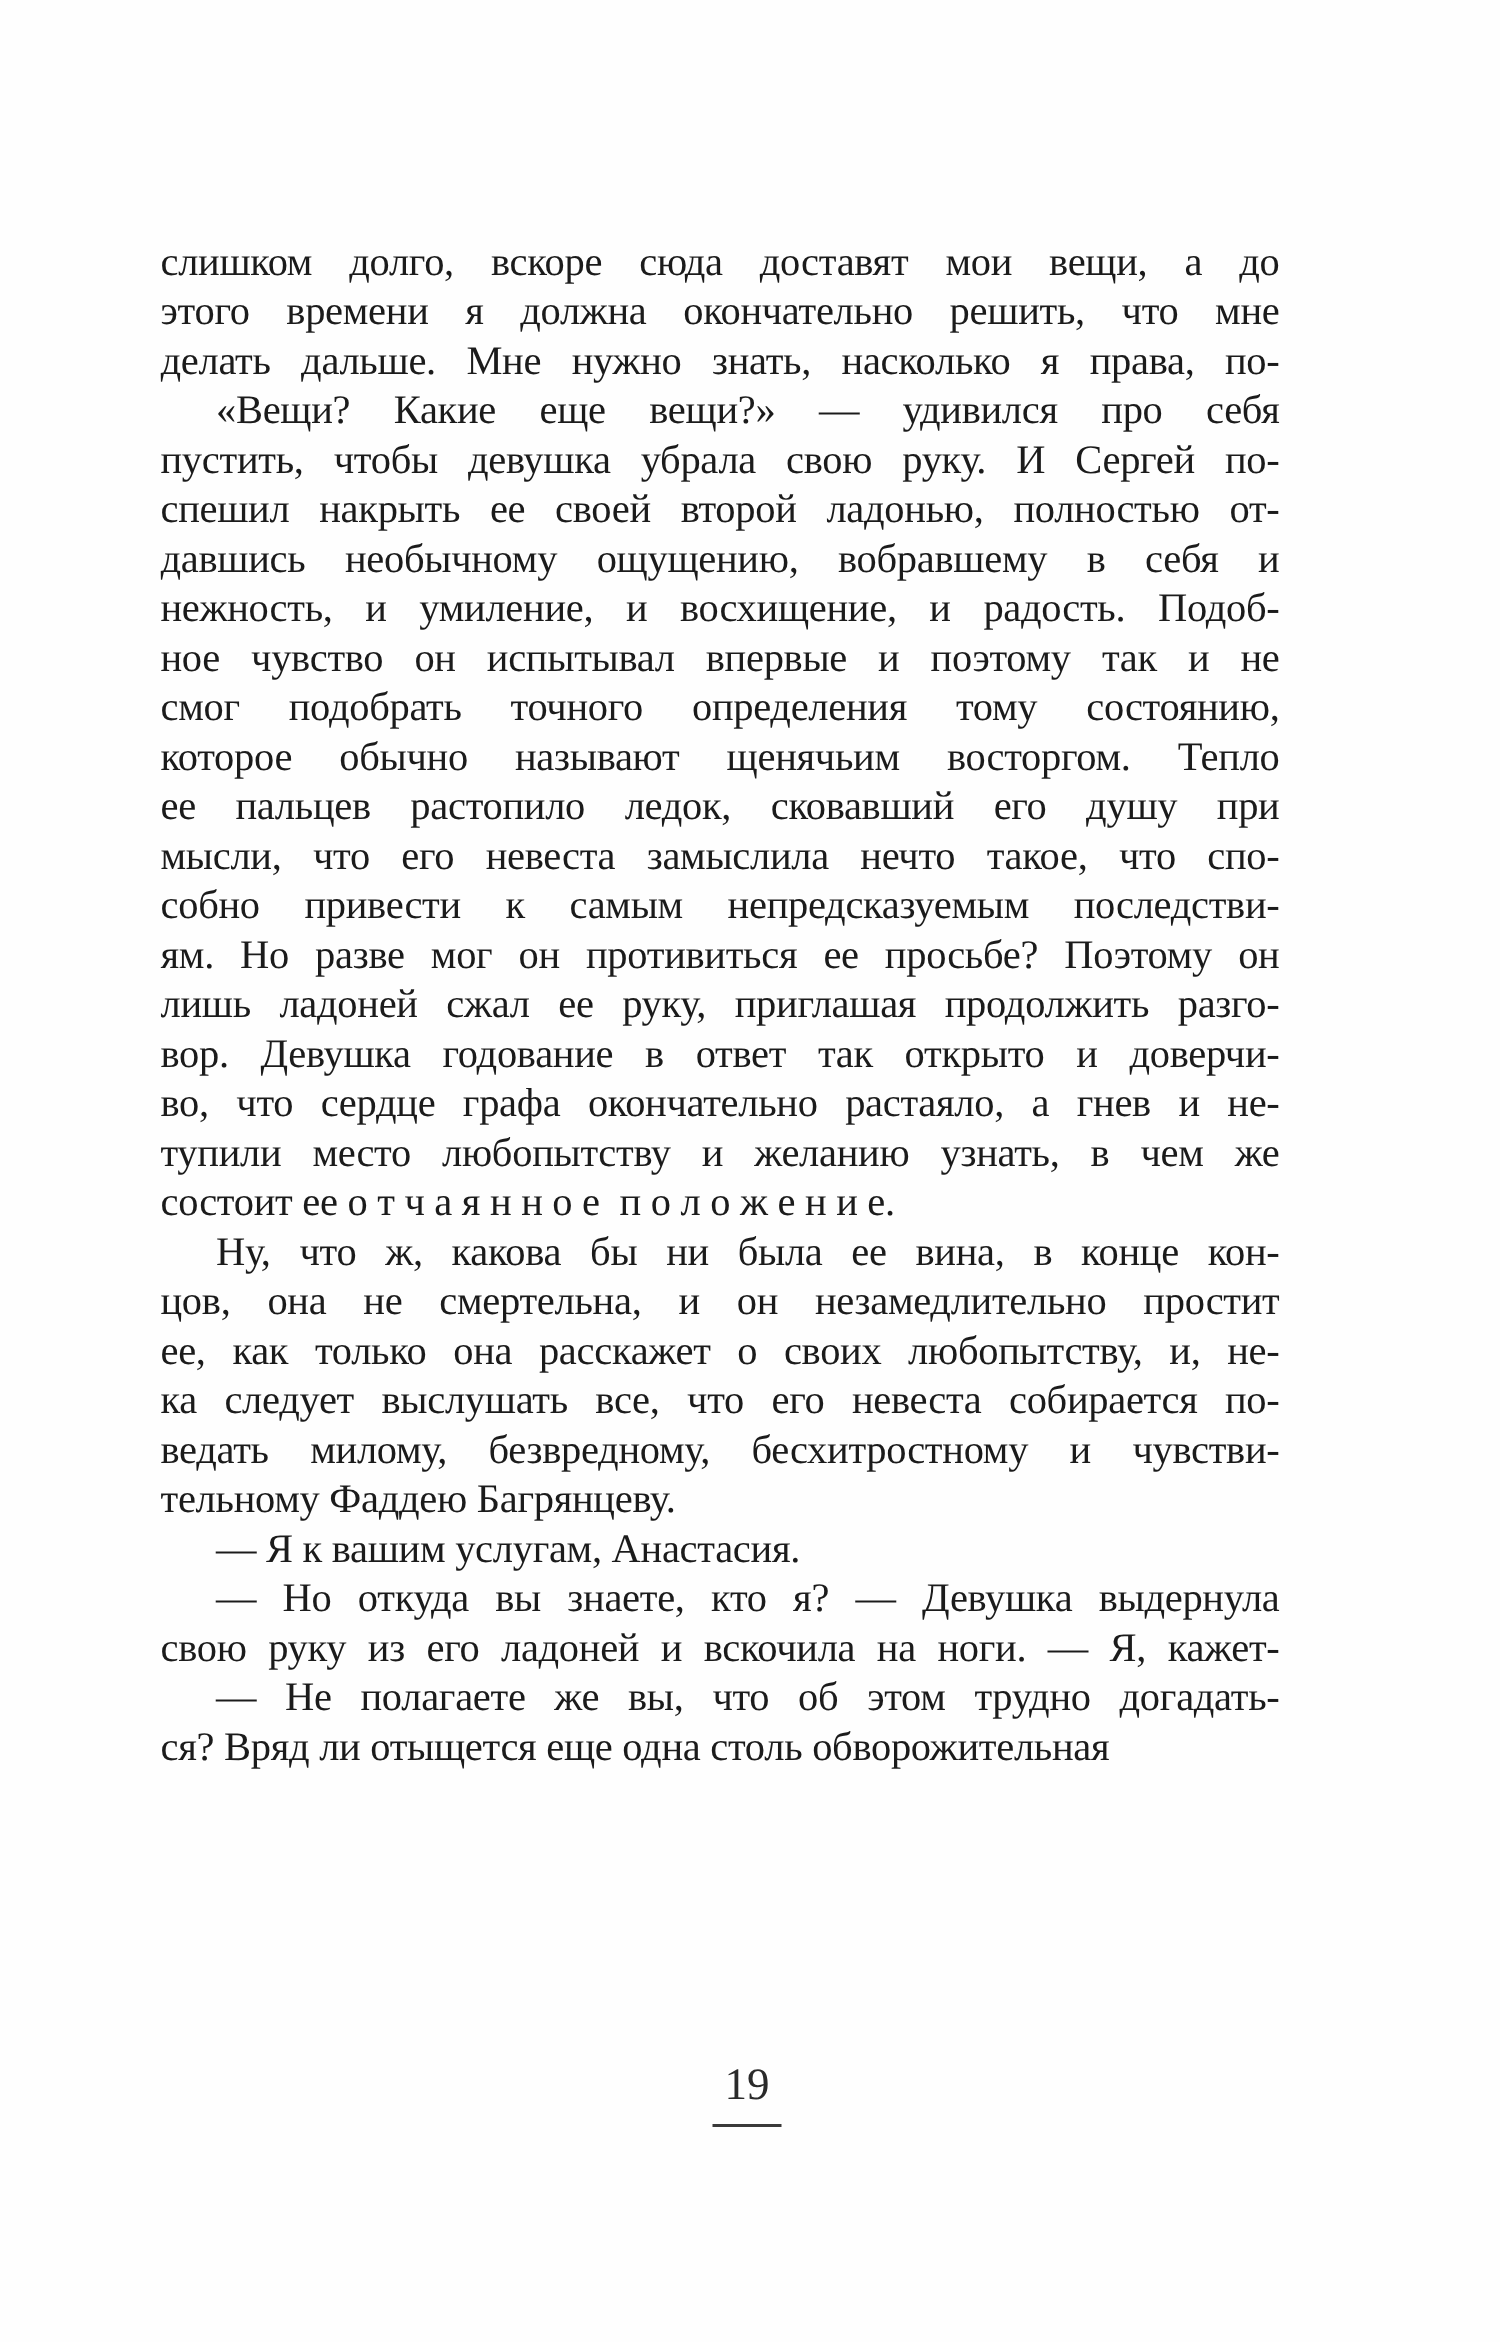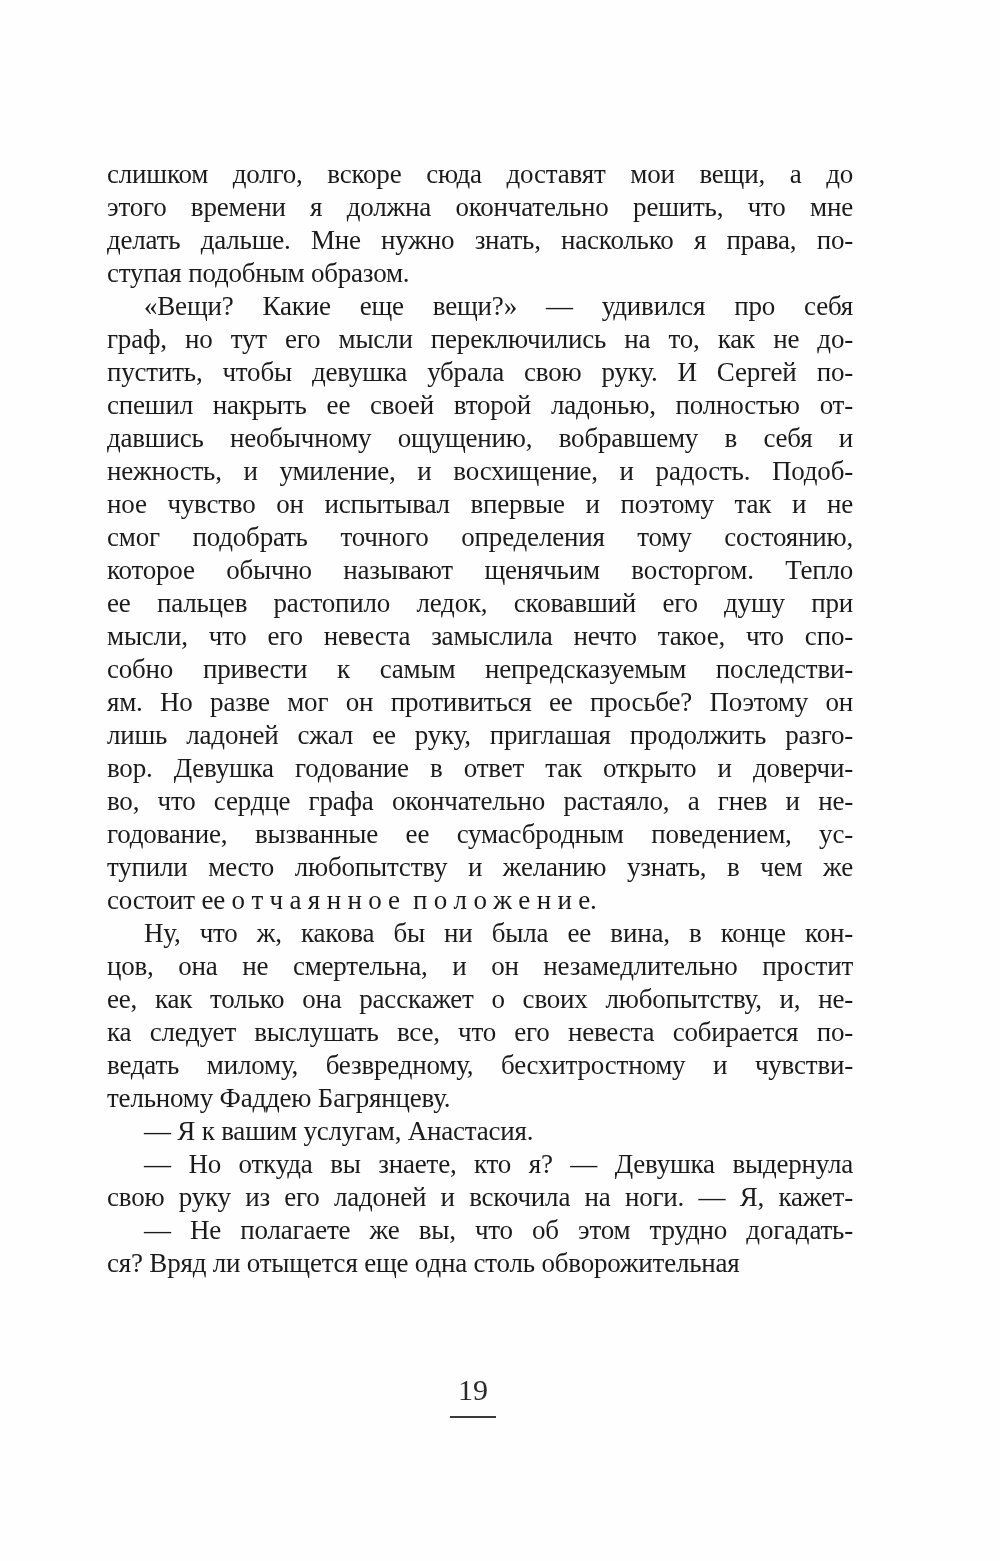--- a/index.html
+++ b/index.html
@@ -33,21 +33,21 @@
     overflow: hidden;
   }
   .line.plast {
     text-align-last: left;
   }
   .line.indent {
     text-indent: 37px;
   }
   .footer {
     position: absolute;
-    left: 100px;
+    left: 125px;
     top: 1372px;
     width: 746px;
     text-align: center;
   }
   .page-number {
     font-size: 30px;
     line-height: 36px;
     color: #2a2a2a;
   }
   .rule {
@@ -59,40 +59,37 @@
 </style>
 </head>
 <body>
 
 <div class="page">
   <div class="text-block">
       <div class="paragraph">
         <div class="line">слишком долго, вскоре сюда доставят мои вещи, а до</div>
         <div class="line">этого времени я должна окончательно решить, что мне</div>
         <div class="line">делать дальше. Мне нужно знать, насколько я права, по-</div>
-        <div class="line plast">ступая подобным образом.</div>
       </div>
       <div class="paragraph">
         <div class="line indent">«Вещи? Какие еще вещи?» — удивился про себя</div>
-        <div class="line">граф, но тут его мысли переключились на то, как не до-</div>
         <div class="line">пустить, чтобы девушка убрала свою руку. И Сергей по-</div>
         <div class="line">спешил накрыть ее своей второй ладонью, полностью от-</div>
         <div class="line">давшись необычному ощущению, вобравшему в себя и</div>
         <div class="line">нежность, и умиление, и восхищение, и радость. Подоб-</div>
         <div class="line">ное чувство он испытывал впервые и поэтому так и не</div>
         <div class="line">смог подобрать точного определения тому состоянию,</div>
         <div class="line">которое обычно называют щенячьим восторгом. Тепло</div>
         <div class="line">ее пальцев растопило ледок, сковавший его душу при</div>
         <div class="line">мысли, что его невеста замыслила нечто такое, что спо-</div>
         <div class="line">собно привести к самым непредсказуемым последстви-</div>
         <div class="line">ям. Но разве мог он противиться ее просьбе? Поэтому он</div>
         <div class="line">лишь ладоней сжал ее руку, приглашая продолжить разго-</div>
         <div class="line">вор. Девушка годование в ответ так открыто и доверчи-</div>
         <div class="line">во, что сердце графа окончательно растаяло, а гнев и не-</div>
-        <div class="line">годование, вызванные ее сумасбродным поведением, ус-</div>
         <div class="line">тупили место любопытству и желанию узнать, в чем же</div>
         <div class="line plast">состоит ее о т ч а я н н о е  п о л о ж е н и е.</div>
       </div>
       <div class="paragraph">
         <div class="line indent">Ну, что ж, какова бы ни была ее вина, в конце кон-</div>
         <div class="line">цов, она не смертельна, и он незамедлительно простит</div>
         <div class="line">ее, как только она расскажет о своих любопытству, и, не-</div>
         <div class="line">ка следует выслушать все, что его невеста собирается по-</div>
         <div class="line">ведать милому, безвредному, бесхитростному и чувстви-</div>
         <div class="line plast">тельному Фаддею Багрянцеву.</div>

